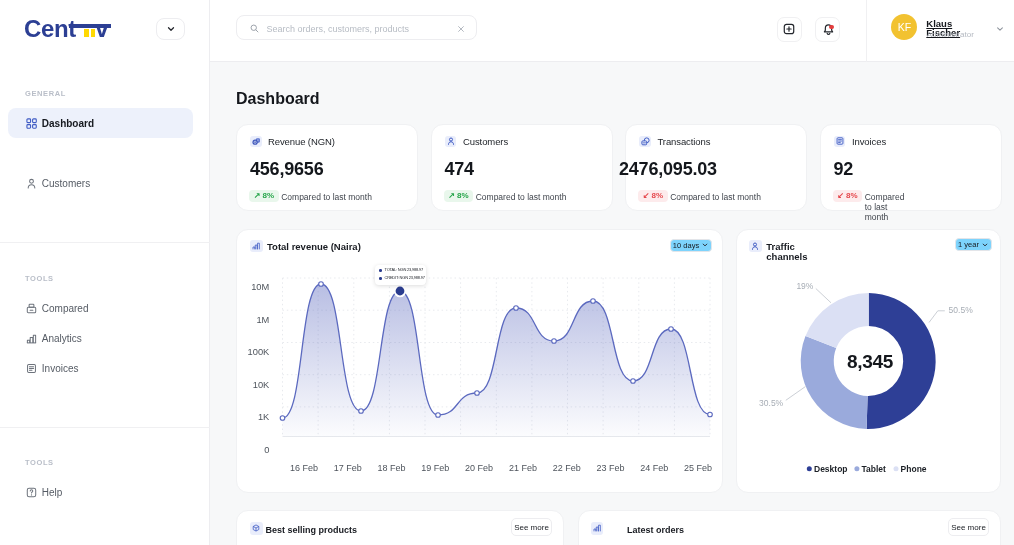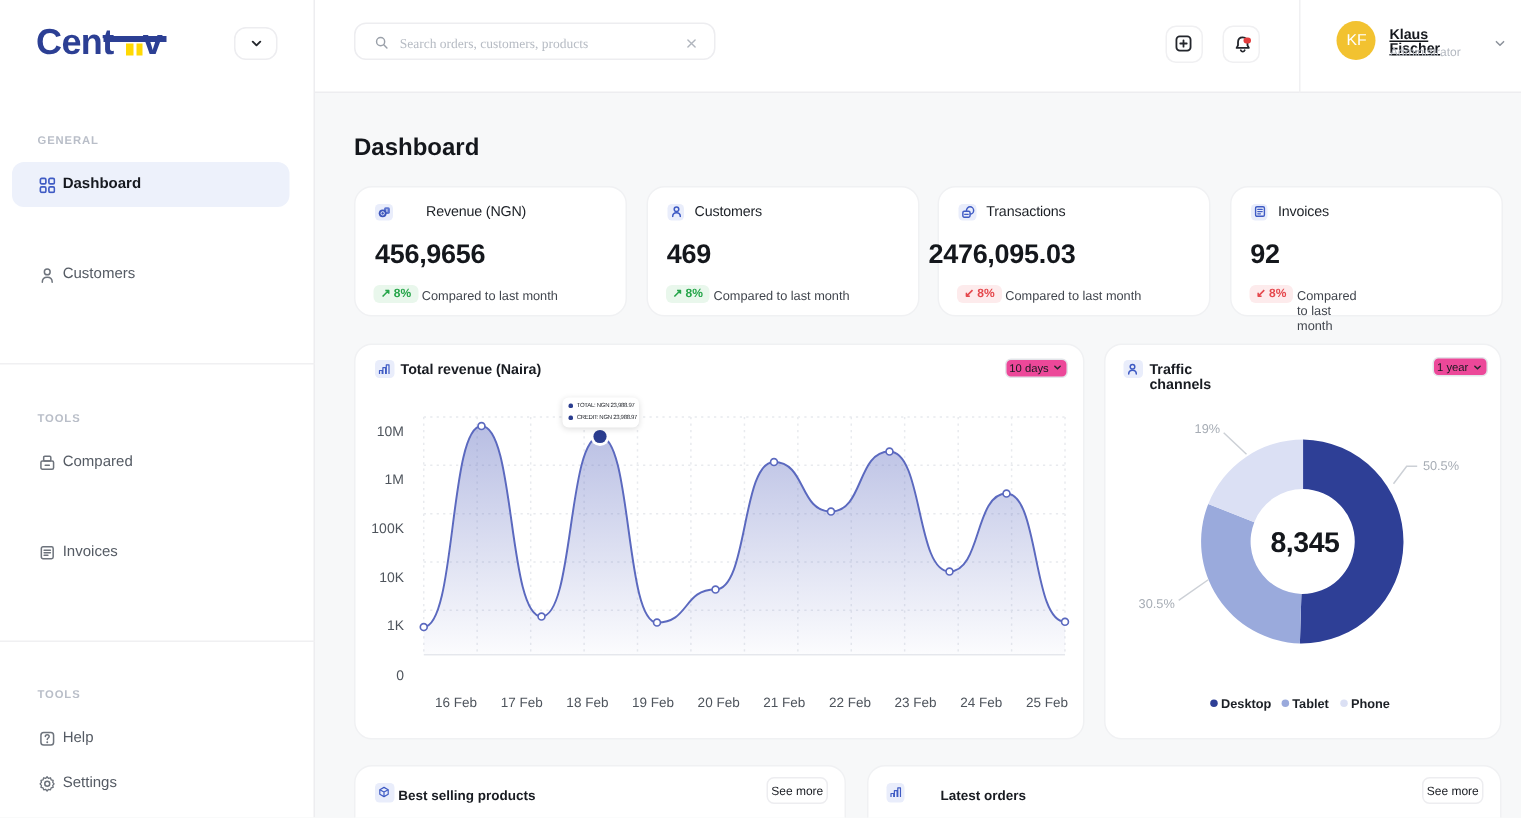--- a/index.html
+++ b/index.html
@@ -11,21 +11,21 @@
 .secdiv { left:0; width:210px; height:1px; background:#f0f0f2; }
 .navlabel { left:25px; font-size:7.5px; letter-spacing:0.6px; color:#b9bec8; font-weight:700; line-height:10px; }
 .navitem { left:8px; width:185px; height:30px; border-radius:8px; }
 .navitem .ico { position:absolute; left:17.5px; top:9.5px; width:11px; height:11px; }
 .navitem .txt { position:absolute; left:33.8px; top:50%; transform:translateY(-50%); font-size:10px; color:#555b64; }
 .navitem.active { background:#edf1fb; }
 .navitem.active .txt { color:#16191f; font-weight:700; }
 .card { background:#fff; border:1px solid #f0f1f3; border-radius:12px; }
 .iconbox { position:absolute; background:#e9edfb; border-radius:3px; display:flex; align-items:center; justify-content:center; }
 .cardtitle { position:absolute; font-size:9.5px; font-weight:700; color:#181b21; line-height:10px; }
-.selectbtn { position:absolute; height:13px; border:1px solid #e3e5e9; border-radius:4px; background:#ec4899; font-size:7.5px; color:#16191f; font-weight:500; display:flex; align-items:center; justify-content:center; gap:3px; white-space:nowrap; }
+.selectbtn { position:absolute; height:13px; border:1px solid #e3e5e9; border-radius:4px; background:#7dd3fc; font-size:7.5px; color:#16191f; font-weight:500; display:flex; align-items:center; justify-content:center; gap:3px; white-space:nowrap; }
 .badge { position:absolute; height:12px; border-radius:4px; font-size:8px; font-weight:700; display:flex; align-items:center; padding:0 4.5px; white-space:nowrap; }
 .badge.up { background:#e9f7ec; color:#26a54a; }
 .badge.down { background:#fdebec; color:#e5484d; }
 .badge .arr { font-size:8px; margin-right:2px; }
 .kpilabel { position:absolute; font-size:9.5px; font-weight:400; letter-spacing:-0.1px; color:#1c2026; line-height:10px; }
 .kpinum { position:absolute; font-size:18px; font-weight:700; color:#14171c; letter-spacing:-0.2px; line-height:18px; }
 .kpicompare { position:absolute; font-size:8.5px; color:#40454d; line-height:10px; }
 .seemore { position:absolute; height:18px; border:1px solid #ededf0; border-radius:5px; background:#fff; font-size:8px; color:#181b21; font-weight:500; display:flex; align-items:center; justify-content:center; white-space:nowrap; }
 </style>
 </head>
@@ -46,21 +46,21 @@
     <svg style="position:absolute; left:8.5px; top:5.5px;" width="10" height="10" viewBox="0 0 12 12">
         <path d="M3 4.5 L6 7.5 L9 4.5" stroke="#23262c" stroke-width="1.5" fill="none" stroke-linecap="round" stroke-linejoin="round"></path>
       </svg>
   </div>
 
   <div class="abs" style="left:236px; top:15.4px; width:241px; height:24.6px; border:1px solid #ededf0; border-radius:8px; background:#fff;">
     <svg style="position:absolute; left:12.5px; top:7.5px;" width="9" height="9" viewBox="0 0 12 12">
         <circle cx="5" cy="5" r="3.6" stroke="#9aa0a9" stroke-width="1.3" fill="none"></circle>
         <path d="M7.8 7.8 L10.6 10.6" stroke="#9aa0a9" stroke-width="1.3" stroke-linecap="round"></path>
       </svg>
-    <span style="position:absolute; left:29.5px; top:7.2px; font-size:9px; color:#b7bcc4;font-family:Liberation Serif, serif;">Search orders, customers, products</span>
+    <span style="position:absolute; left:29.5px; top:7.2px; font-size:9px; color:#b7bcc4;">Search orders, customers, products</span>
     <svg style="position:absolute; right:11.5px; top:8.5px;" width="8" height="8" viewBox="0 0 11 11">
         <path d="M2.2 2.2 L8.8 8.8 M8.8 2.2 L2.2 8.8" stroke="#b0b5bd" stroke-width="1.3" stroke-linecap="round"></path>
       </svg>
   </div>
 
   <div class="abs" style="left:776.8px; top:16.8px; width:25.4px; height:25.4px; border:1px solid #f0f0f2; border-radius:7px; background:#fff;">
     <svg style="position:absolute; left:5.7px; top:5.7px;" width="12" height="12" viewBox="0 0 14 14">
         <rect x="1.5" y="1.5" width="11" height="11" rx="2.6" stroke="#23262c" stroke-width="1.4" fill="none"></rect>
         <path d="M7 4.5 V9.5 M4.5 7 H9.5" stroke="#23262c" stroke-width="1.4" stroke-linecap="round"></path>
       </svg>
@@ -102,74 +102,74 @@
   <div class="abs secdiv" style="top:242px;"></div>
   <span class="abs navlabel" style="top:273.5px;">TOOLS</span>
   <div class="abs navitem" style="top:293px;">
     <svg class="ico" viewBox="0 0 12 12">
         <rect x="3.4" y="1.3" width="5.2" height="3.4" rx="0.8" stroke="#6d737c" stroke-width="1.1" fill="none"></rect>
         <rect x="1.4" y="4.7" width="9.2" height="6" rx="1.1" stroke="#6d737c" stroke-width="1.1" fill="none"></rect>
         <path d="M4.5 7.8 H7.5" stroke="#6d737c" stroke-width="1.1" stroke-linecap="round"></path>
       </svg>
     <span class="txt">Compared</span>
   </div>
+  <div class="abs navitem" style="top:323px;">
+    <svg class="ico" viewBox="0 0 12 12">
+        <path d="M1.5 10.8 V8 H4 V10.8 M4.6 10.8 V5 H7.4 V10.8 M8 10.8 V2.4 H10.5 V10.8" stroke="#6d737c" stroke-width="1.1" fill="none" stroke-linejoin="round"></path>
+        <path d="M1 10.8 H11" stroke="#6d737c" stroke-width="1.1"></path>
+      </svg>
+    <span class="txt">Analytics</span>
+  </div>
   <div class="abs navitem" style="top:353px;">
     <svg class="ico" viewBox="0 0 12 12">
         <rect x="1.7" y="1.7" width="8.6" height="8.6" rx="1.2" stroke="#6d737c" stroke-width="1.1" fill="none"></rect>
         <path d="M3.7 4.1 H8.3 M3.7 6 H8.3 M3.7 7.9 H6.5" stroke="#6d737c" stroke-width="1.1" stroke-linecap="round"></path>
       </svg>
     <span class="txt">Invoices</span>
   </div>
 
   <div class="abs secdiv" style="top:427px;"></div>
   <span class="abs navlabel" style="top:457.5px;">TOOLS</span>
   <div class="abs navitem" style="top:477px;">
     <svg class="ico" viewBox="0 0 12 12">
         <rect x="1.4" y="1.4" width="9.2" height="9.2" rx="2" stroke="#6d737c" stroke-width="1.1" fill="none"></rect>
         <path d="M4.6 4.4 C4.6 3.6 5.2 3.1 6 3.1 C6.8 3.1 7.4 3.6 7.4 4.4 C7.4 5.5 6 5.4 6 6.6" stroke="#6d737c" stroke-width="1.1" fill="none" stroke-linecap="round"></path>
         <circle cx="6" cy="8.6" r="0.7" fill="#6d737c"></circle>
       </svg>
     <span class="txt">Help</span>
-  </div>
-  <div class="abs navitem" style="top:507px;">
-    <svg class="ico" viewBox="0 0 12 12">
-        <circle cx="6" cy="6" r="1.8" stroke="#6d737c" stroke-width="1.1" fill="none"></circle>
-        <path d="M6 1.2 L7 2.4 L8.5 2 L9 3.5 L10.5 3.9 L10.2 5.4 L11.2 6.5 L10.2 7.6 L10.5 9.1 L9 9.5 L8.5 11 L7 10.6 L6 11.8 L5 10.6 L3.5 11 L3 9.5 L1.5 9.1 L1.8 7.6 L0.8 6.5 L1.8 5.4 L1.5 3.9 L3 3.5 L3.5 2 L5 2.4 Z" stroke="#6d737c" stroke-width="1" fill="none" stroke-linejoin="round" transform="translate(0,-0.3) scale(0.98)"></path>
-      </svg>
-    <span class="txt">Settings</span>
   </div>
 
   <span class="abs" style="left:236px; top:91px; font-size:16px; line-height:16px; font-weight:700; color:#14171c;">Dashboard</span>
 
   <div class="abs card" style="left:236px; top:124px; width:182px; height:87px;"></div>
   <div class="abs card" style="left:430.5px; top:124px; width:182px; height:87px;"></div>
   <div class="abs card" style="left:625px; top:124px; width:182px; height:87px;"></div>
   <div class="abs card" style="left:819.5px; top:124px; width:182px; height:87px;"></div>
 
   <div class="iconbox" style="left:250.3px; top:135.5px; width:11.5px; height:11.5px;">
       <svg width="8.5" height="8.5" viewBox="0 0 12 12">
         <rect x="5.6" y="1.6" width="5.6" height="6.4" rx="1.6" fill="#5d75cf"></rect>
         <circle cx="4.4" cy="7.4" r="3.7" fill="#3c55bb"></circle>
         <circle cx="4.4" cy="7.4" r="1.6" fill="none" stroke="#e9edfb" stroke-width="0.9"></circle>
         <path d="M8.4 3.2 V6" stroke="#e9edfb" stroke-width="0.9"></path>
       </svg>
     </div>
-  <span class="kpilabel" style="left:284px; top:137px;">Revenue (NGN)</span>
+  <span class="kpilabel" style="left:268px; top:137px;">Revenue (NGN)</span>
   <span class="kpinum" style="left:250px; top:159.5px;">456,9656</span>
   <div class="badge up" style="left:249.3px; top:189.8px;"><span class="arr">↗</span> 8%</div>
   <span class="kpicompare" style="left:281.2px; top:191.5px;">Compared to last month</span>
 
   <div class="iconbox" style="left:444.8px; top:135.5px; width:11.5px; height:11.5px;">
       <svg width="8" height="8" viewBox="0 0 12 12">
         <circle cx="6" cy="3.8" r="2.3" stroke="#3f5bc4" stroke-width="1.5" fill="none"></circle>
         <path d="M2.2 11 C2.2 8.6 3.8 7.2 6 7.2 C8.2 7.2 9.8 8.6 9.8 11" stroke="#3f5bc4" stroke-width="1.5" fill="none" stroke-linecap="round"></path>
       </svg>
     </div>
   <span class="kpilabel" style="left:463px; top:137px;">Customers</span>
-  <span class="kpinum" style="left:444.5px; top:159.5px;">469</span>
+  <span class="kpinum" style="left:444.5px; top:159.5px;">474</span>
   <div class="badge up" style="left:443.8px; top:189.8px;"><span class="arr">↗</span> 8%</div>
   <span class="kpicompare" style="left:475.7px; top:191.5px;">Compared to last month</span>
 
   <div class="iconbox" style="left:639.3px; top:135.5px; width:11.5px; height:11.5px;">
       <svg width="9" height="9" viewBox="0 0 12 12">
         <circle cx="7.6" cy="4.4" r="3.2" stroke="#3f5bc4" stroke-width="1.3" fill="none"></circle>
         <rect x="1.2" y="5.2" width="6.4" height="5.2" rx="1.2" stroke="#3f5bc4" stroke-width="1.3" fill="#e9edfb"></rect>
         <path d="M2.8 7.8 H6" stroke="#3f5bc4" stroke-width="1.1" stroke-linecap="round"></path>
       </svg>
     </div>

